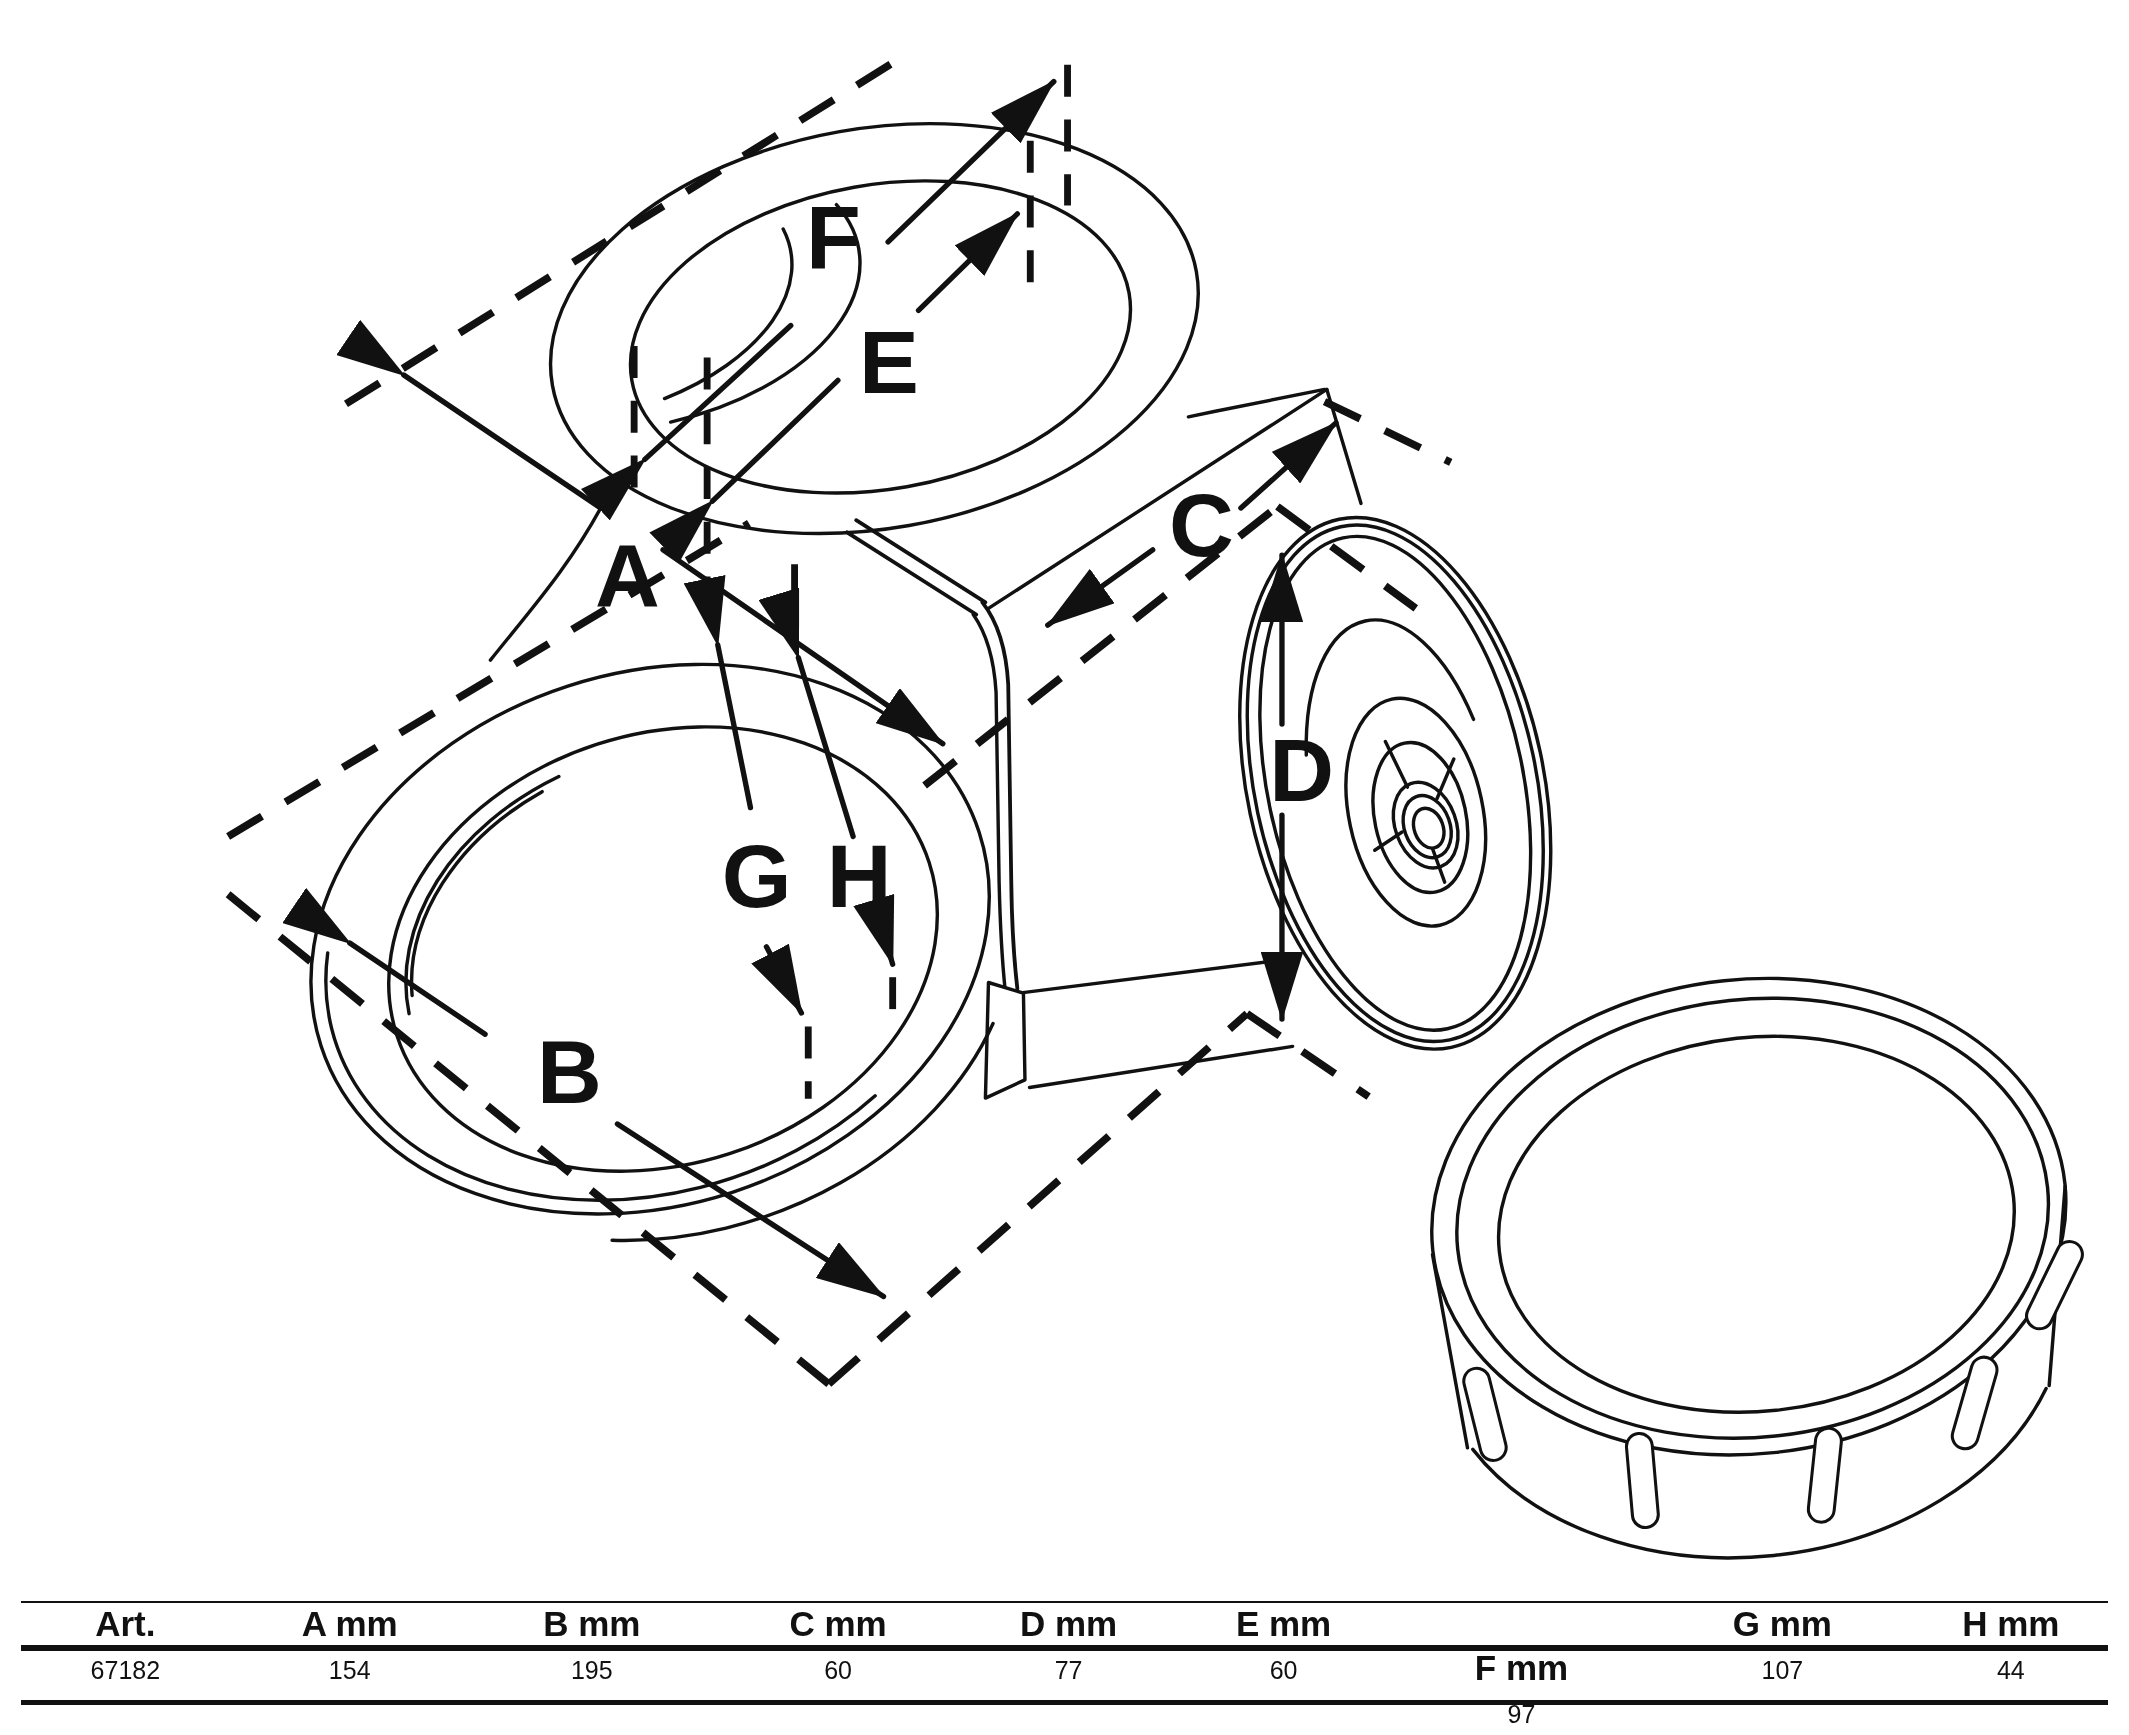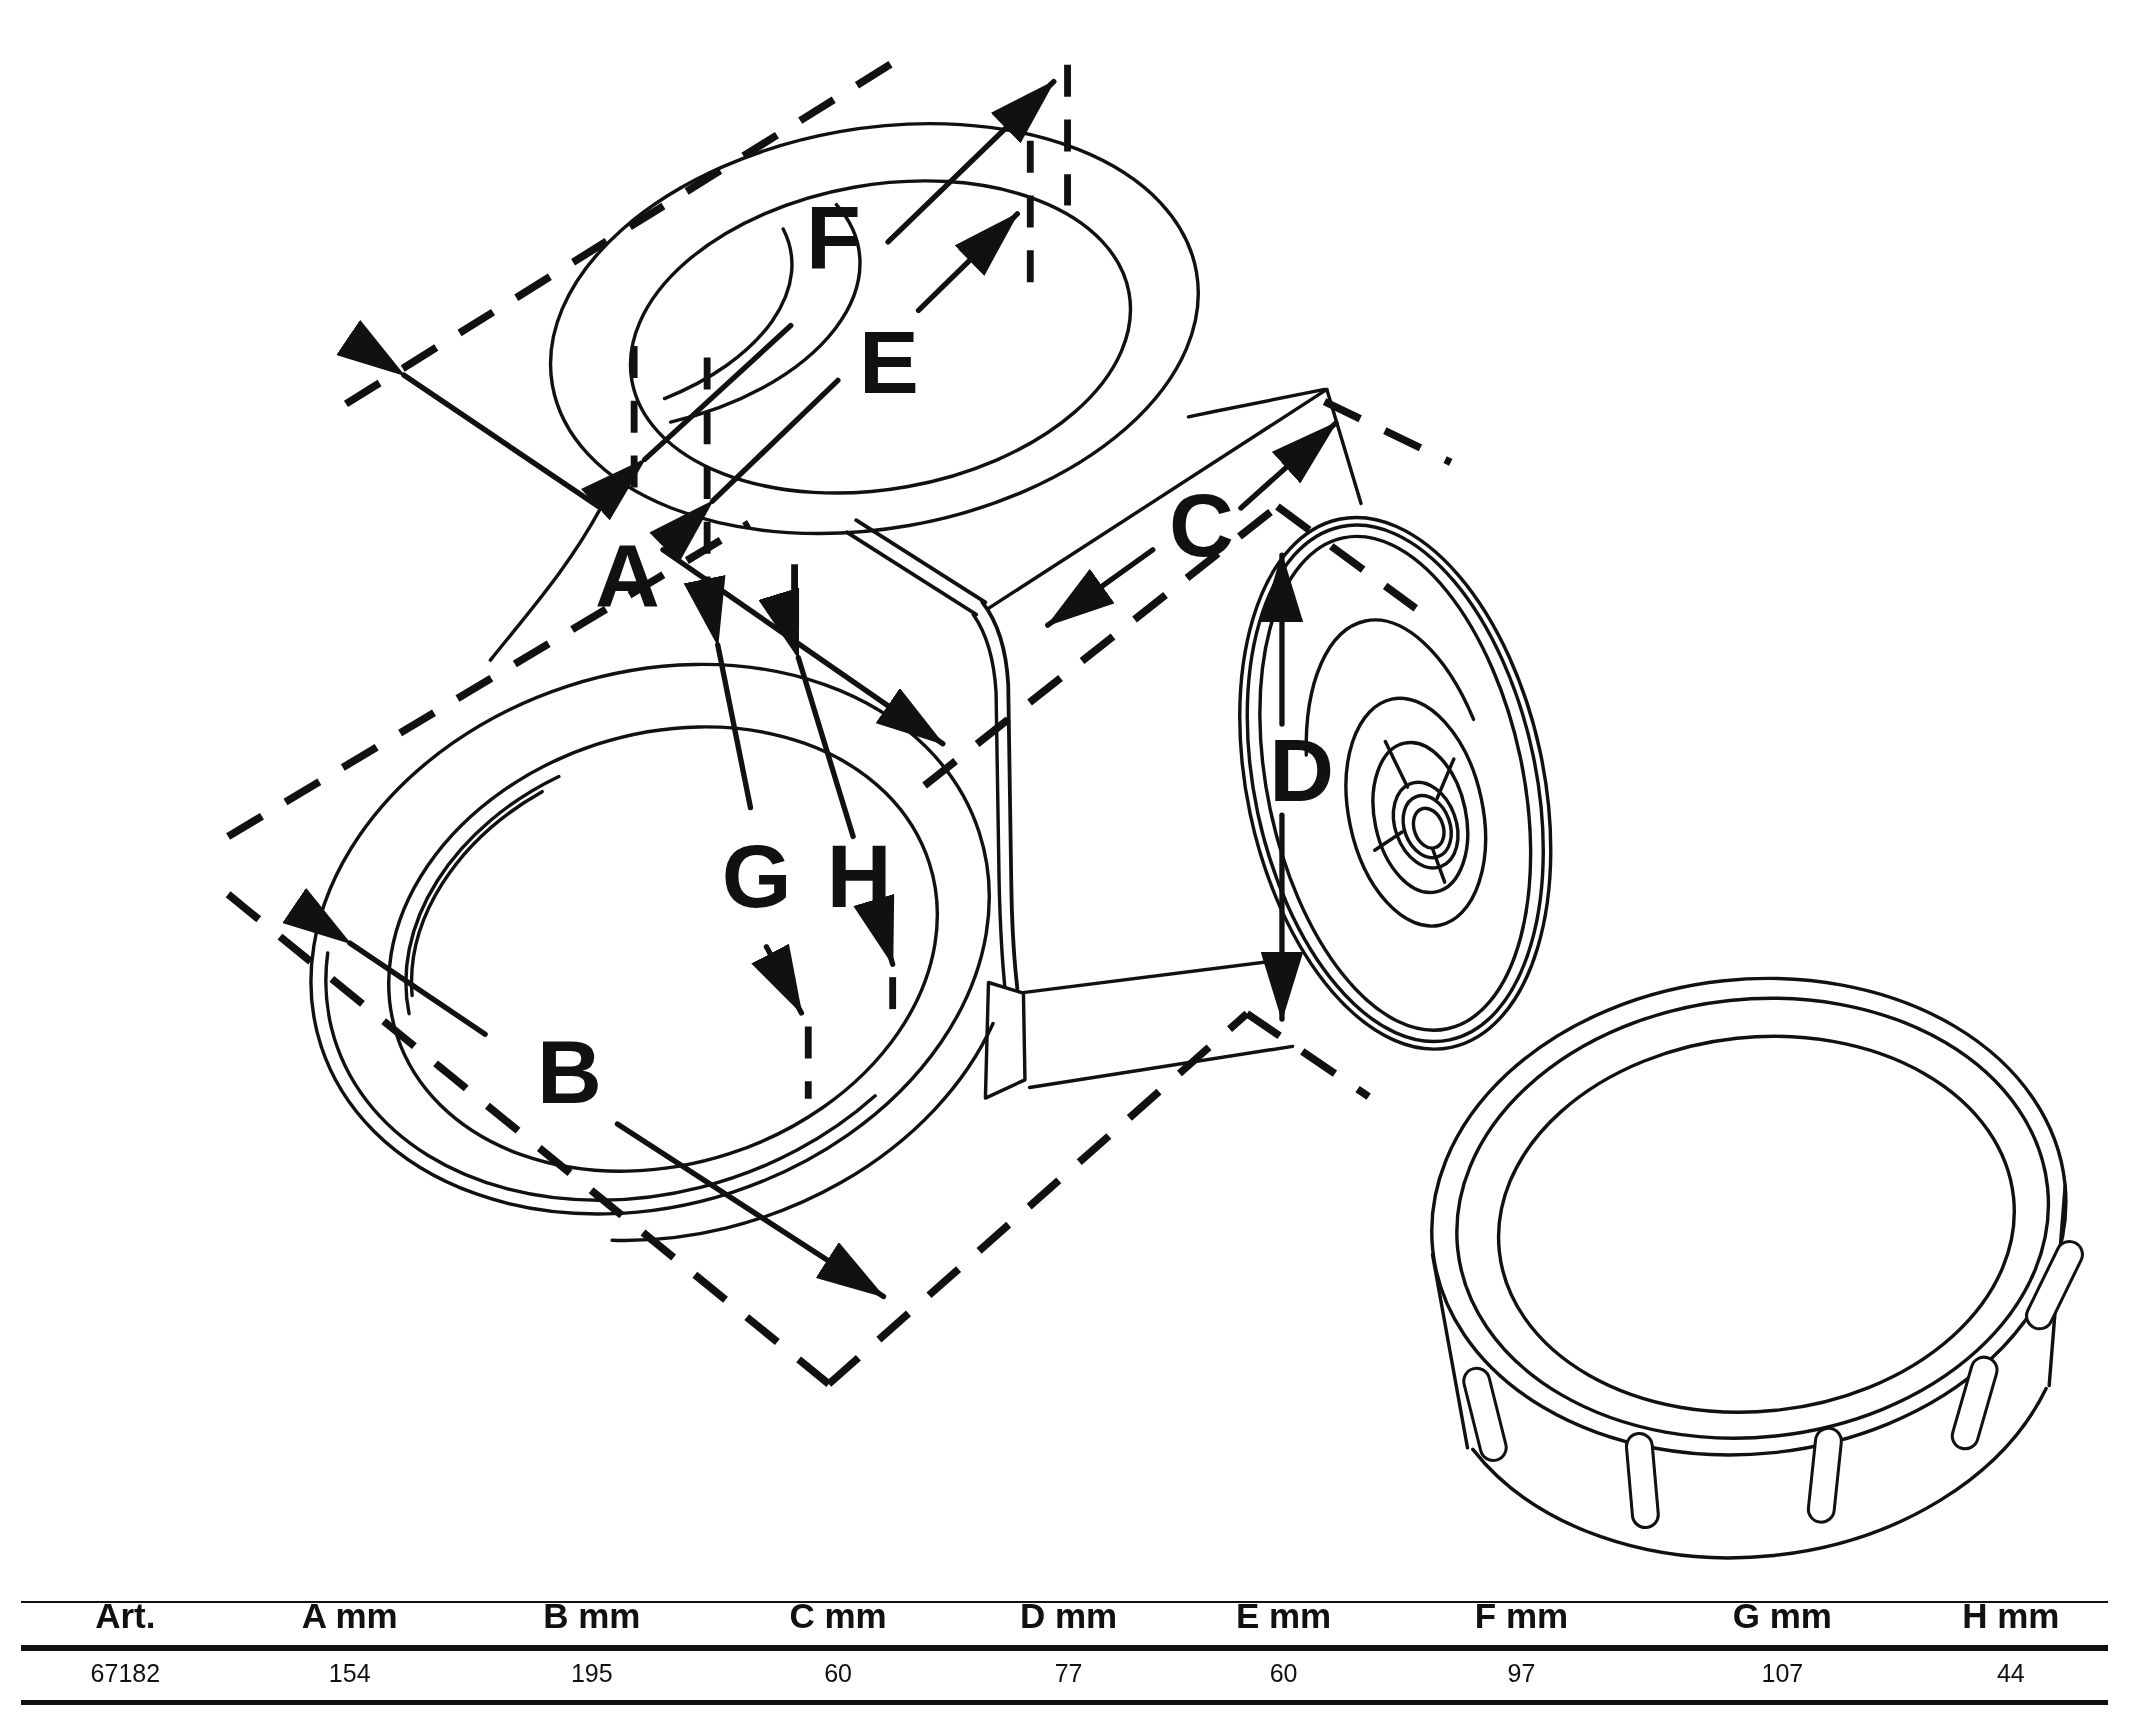--- a/index.html
+++ b/index.html
@@ -21,27 +21,27 @@
   
   .spec-table{
     position:absolute;left:21px;right:21px;top:1595px;height:129px;
   }
   .rule{position:absolute;left:0;right:0;background:#111111;}
   .rule.top{top:6px;height:2.3px;}
   .rule.mid{top:50px;height:6px;}
   .rule.bot{top:105px;height:4.6px;}
   .trow{
     position:absolute;left:0;right:0;height:32px;
-    display:flex;align-items:flex-end;
+    display:flex;align-items:flex-start;
   }
   .trow.headers{top:9px;font-weight:bold;font-size:35px;}
   .trow.values{top:61px;font-size:25px;font-weight:normal;}
   .tcell{text-align:center;white-space:nowrap;}
   .c0{flex:0 0 10.0%;}
-  .c1{flex:0 0 11.5%;margin-top:43px;}
+  .c1{flex:0 0 11.5%;}
   .c2{flex:0 0 11.7%;}
   .c3{flex:0 0 11.9%;}
   .c4{flex:0 0 10.2%;}
   .c5{flex:0 0 10.4%;}
   .c6{flex:0 0 12.4%;margin-top:44px;}
   .c7{flex:0 0 12.6%;}
   .c8{flex:0 0 9.3%;}
 </style>
 </head>
 <body>

